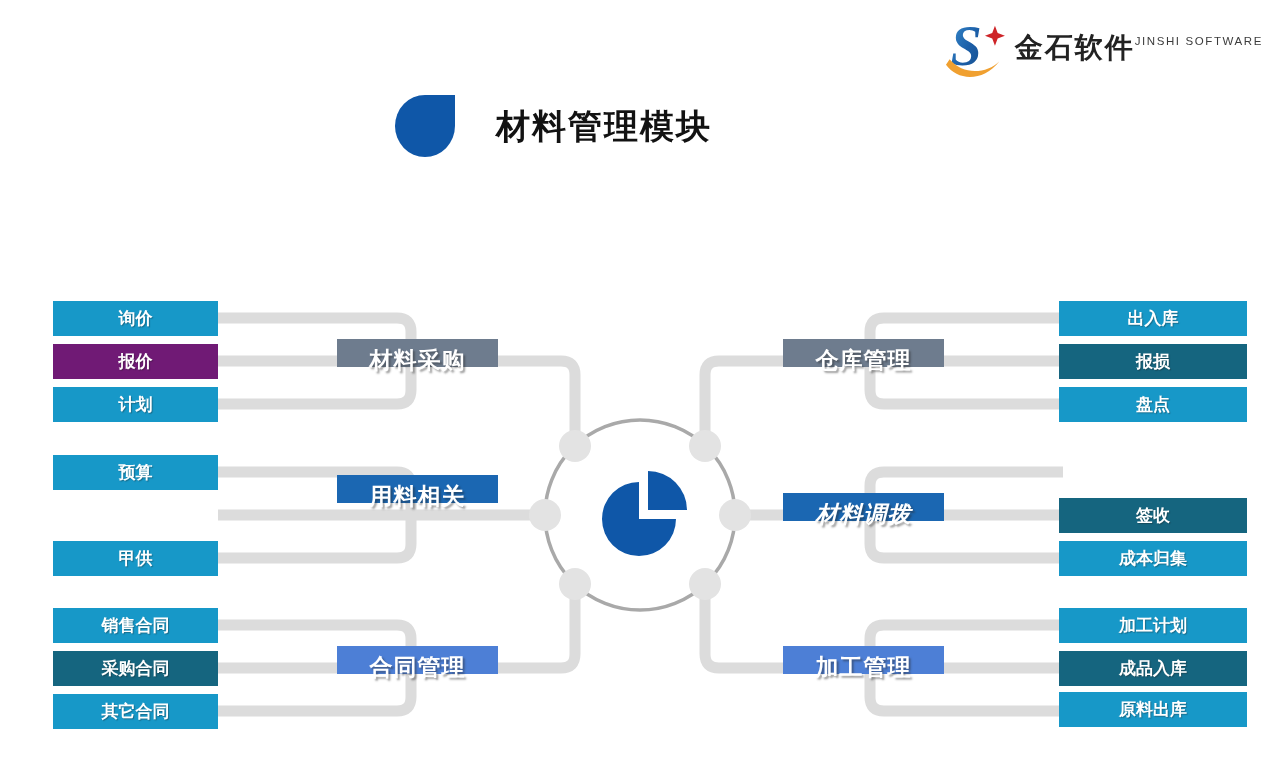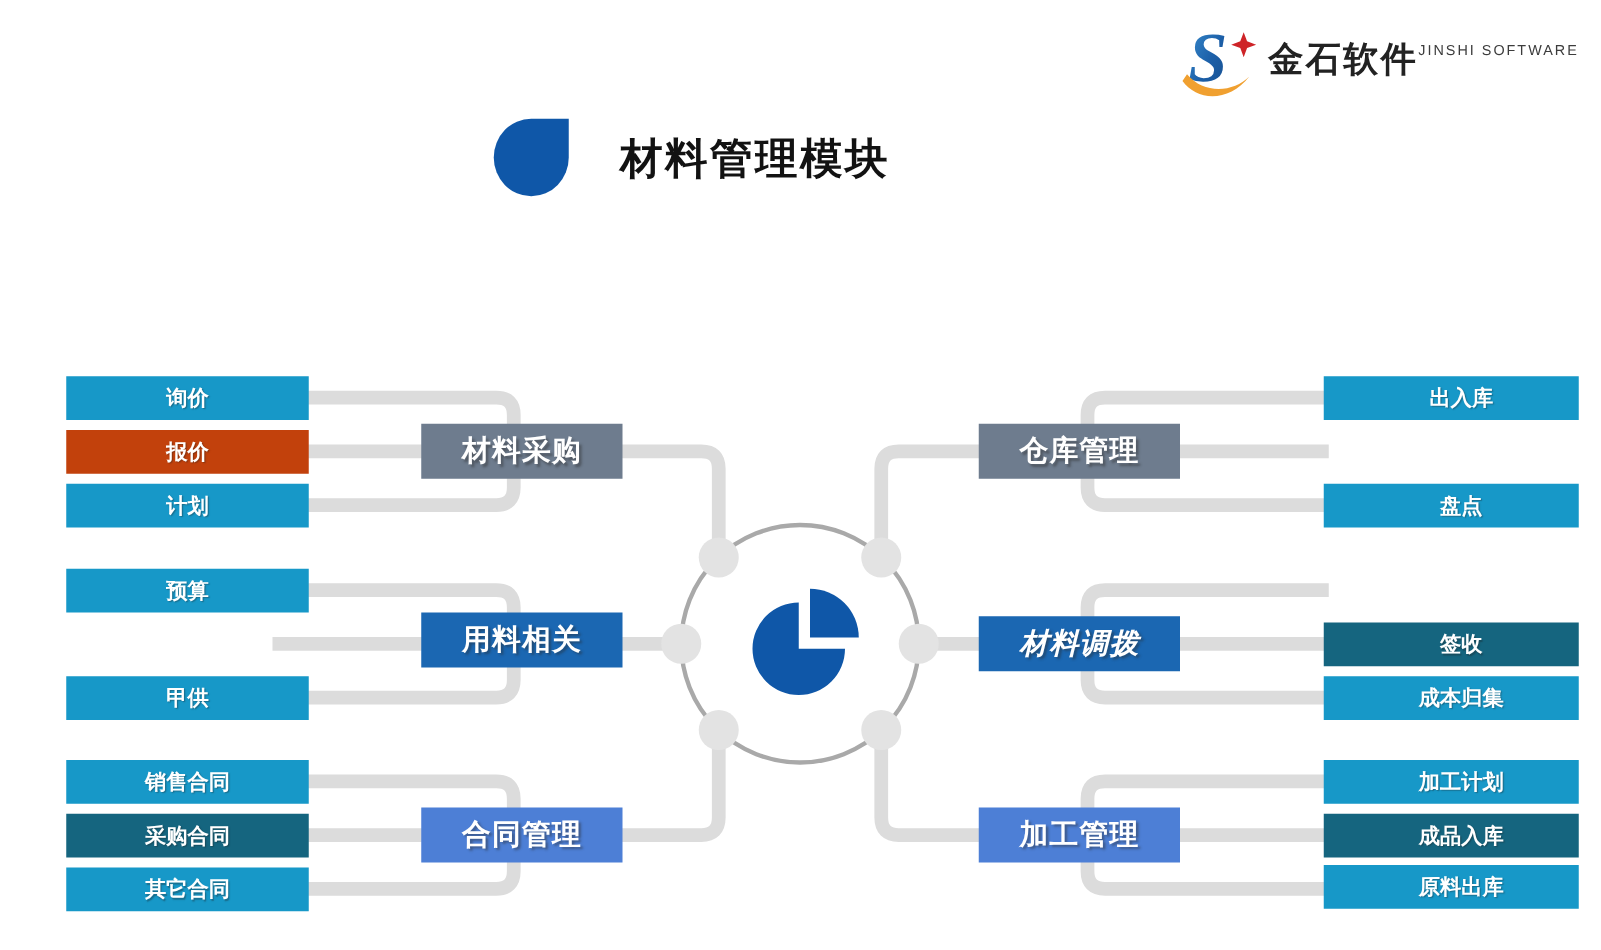--- a/index.html
+++ b/index.html
@@ -22,33 +22,33 @@
     position:absolute;left:395px;top:95px;width:60px;height:62px;
     background:#0f57a8;border-radius:50% 0 50% 50%;
   }
   .page-title{
     position:absolute;left:496px;top:104px;margin:0;
     font-size:34px;font-weight:bold;color:#121212;letter-spacing:2px;white-space:nowrap;
   }
 
   
   .item-box{
-    position:absolute;width:194px;height:35px;z-index:3;
+    position:absolute;width:165px;height:35px;z-index:3;
     color:#fff;font-family:"Liberation Serif", serif;font-weight:bold;font-size:17px;
     line-height:35px;text-align:center;
     text-shadow:1px 1px 1px rgba(30,30,30,0.35);
   }
   .branch-box{
-    position:absolute;width:161px;height:44px;z-index:4;
+    position:absolute;width:161px;height:28px;z-index:4;
     color:#fff;font-family:"Liberation Serif", serif;font-weight:bold;font-size:23px;
     line-height:44px;text-align:center;letter-spacing:1px;
     text-shadow:2px 2px 2px rgba(40,40,40,0.45);
   }
   
-  .lx{left:53px;} .rx{left:1059px;width:188px;padding-left:16px;}
+  .lx{left:53px;} .rx{left:1059px;width:188px;}
   .blx{left:337px;} .brx{left:783px;}
 </style>
 </head>
 <body>
 
 <div class="stage">
 
   <svg class="connectors" width="1281" height="760" viewBox="0 0 1281 760">
     <g fill="none" stroke="#dcdcdc" stroke-width="11">
 
@@ -103,34 +103,35 @@
       <div class="brand-en">JINSHI SOFTWARE</div>
     </div>
   </div>
 
   <div class="title-row">
     <div class="teardrop"></div>
     <h1 class="page-title">材料管理模块</h1>
   </div>
 
   <div class="item-box lx" style="top: 301px; background: rgb(23, 152, 200);">询价</div>
-  <div class="item-box lx" style="top: 344px; background: #c2410c;">报价</div>
+  <div class="item-box lx" style="top: 344px; background: #701a75;">报价</div>
   <div class="item-box lx" style="top: 387px; background: rgb(23, 152, 200);">计划</div>
   <div class="branch-box blx" style="top: 339px; background: rgb(110, 124, 142);">材料采购</div>
 
   <div class="item-box lx" style="top: 455px; background: rgb(23, 152, 200);">预算</div>
   <div class="item-box lx" style="top: 541px; background: rgb(23, 152, 200);">甲供</div>
-  <div class="branch-box blx" style="top: 490px; background: rgb(27, 103, 178);">用料相关</div>
+  <div class="branch-box blx" style="top: 475px; background: rgb(27, 103, 178);">用料相关</div>
 
   <div class="item-box lx" style="top: 608px; background: rgb(23, 152, 200);">销售合同</div>
   <div class="item-box lx" style="top: 651px; background: rgb(21, 101, 127);">采购合同</div>
   <div class="item-box lx" style="top: 694px; background: rgb(23, 152, 200);">其它合同</div>
   <div class="branch-box blx" style="top: 646px; background: rgb(77, 127, 214);">合同管理</div>
 
   <div class="item-box rx" style="top: 301px; background: rgb(23, 152, 200);">出入库</div>
+  <div class="item-box rx" style="top: 344px; background: rgb(21, 101, 127);">报损</div>
   <div class="item-box rx" style="top: 387px; background: rgb(23, 152, 200);">盘点</div>
   <div class="branch-box brx" style="top: 339px; background: rgb(110, 124, 142);">仓库管理</div>
 
   <div class="item-box rx" style="top: 498px; background: rgb(21, 101, 127);">签收</div>
   <div class="item-box rx" style="top: 541px; background: rgb(23, 152, 200);">成本归集</div>
   <div class="branch-box brx" style="top: 493px; background: rgb(27, 103, 178); font-style: italic;">材料调拨</div>
 
   <div class="item-box rx" style="top: 608px; background: rgb(23, 152, 200);">加工计划</div>
   <div class="item-box rx" style="top: 651px; background: rgb(21, 101, 127);">成品入库</div>
   <div class="item-box rx" style="top: 692px; background: rgb(23, 152, 200);">原料出库</div>

